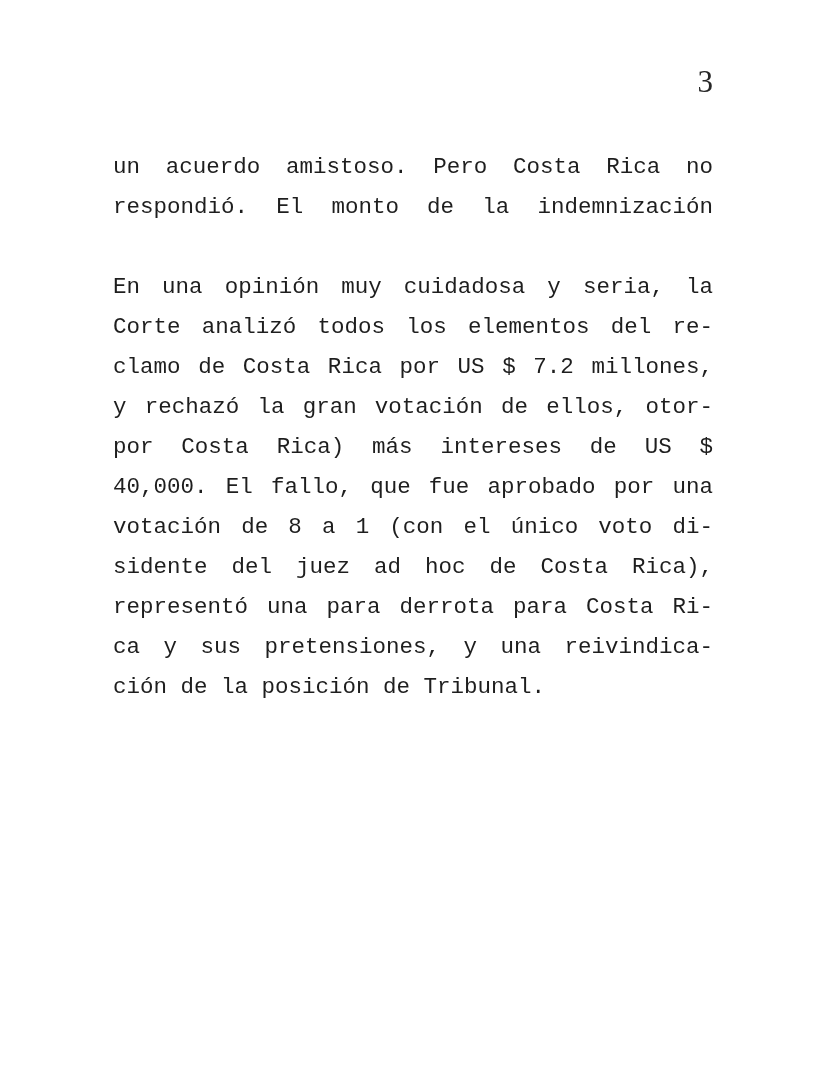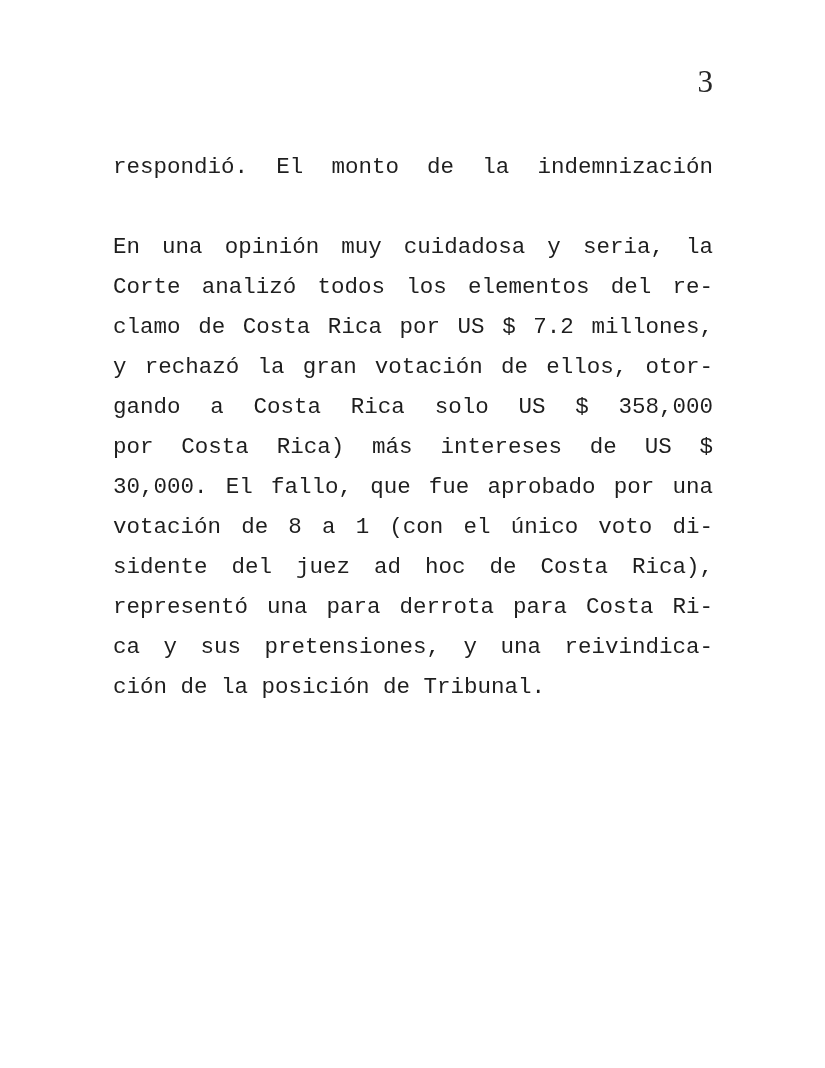--- a/index.html
+++ b/index.html
@@ -50,31 +50,31 @@
 </head>
 <body>
 
 <div class="page">
 
   <div class="page-number">3</div>
 
   <div class="text-block">
 
     <div class="paragraph">
+      <div class="text-line">un acuerdo amistoso. Pero Costa Rica no</div>
       <div class="text-line">respondió. El monto de la indemnización</div>
     </div>
 
     <div class="paragraph">
       <div class="text-line">En una opinión muy cuidadosa y seria, la</div>
       <div class="text-line">Corte analizó todos los elementos del re-</div>
       <div class="text-line">clamo de Costa Rica por US $ 7.2 millones,</div>
       <div class="text-line">y rechazó la gran votación de ellos, otor-</div>
-      <div class="text-line">gando a Costa Rica solo US $ 358,000</div>
       <div class="text-line">por Costa Rica) más intereses de US $</div>
-      <div class="text-line">30,000. El fallo, que fue aprobado por una</div>
+      <div class="text-line">40,000. El fallo, que fue aprobado por una</div>
       <div class="text-line">votación de 8 a 1 (con el único voto di-</div>
       <div class="text-line">sidente del juez ad hoc de Costa Rica),</div>
       <div class="text-line">representó una para derrota para Costa Ri-</div>
       <div class="text-line">ca y sus pretensiones, y una reivindica-</div>
       <div class="text-line flush-left">ción de la posición de Tribunal.</div>
     </div>
 
   </div>
 </div>
 

